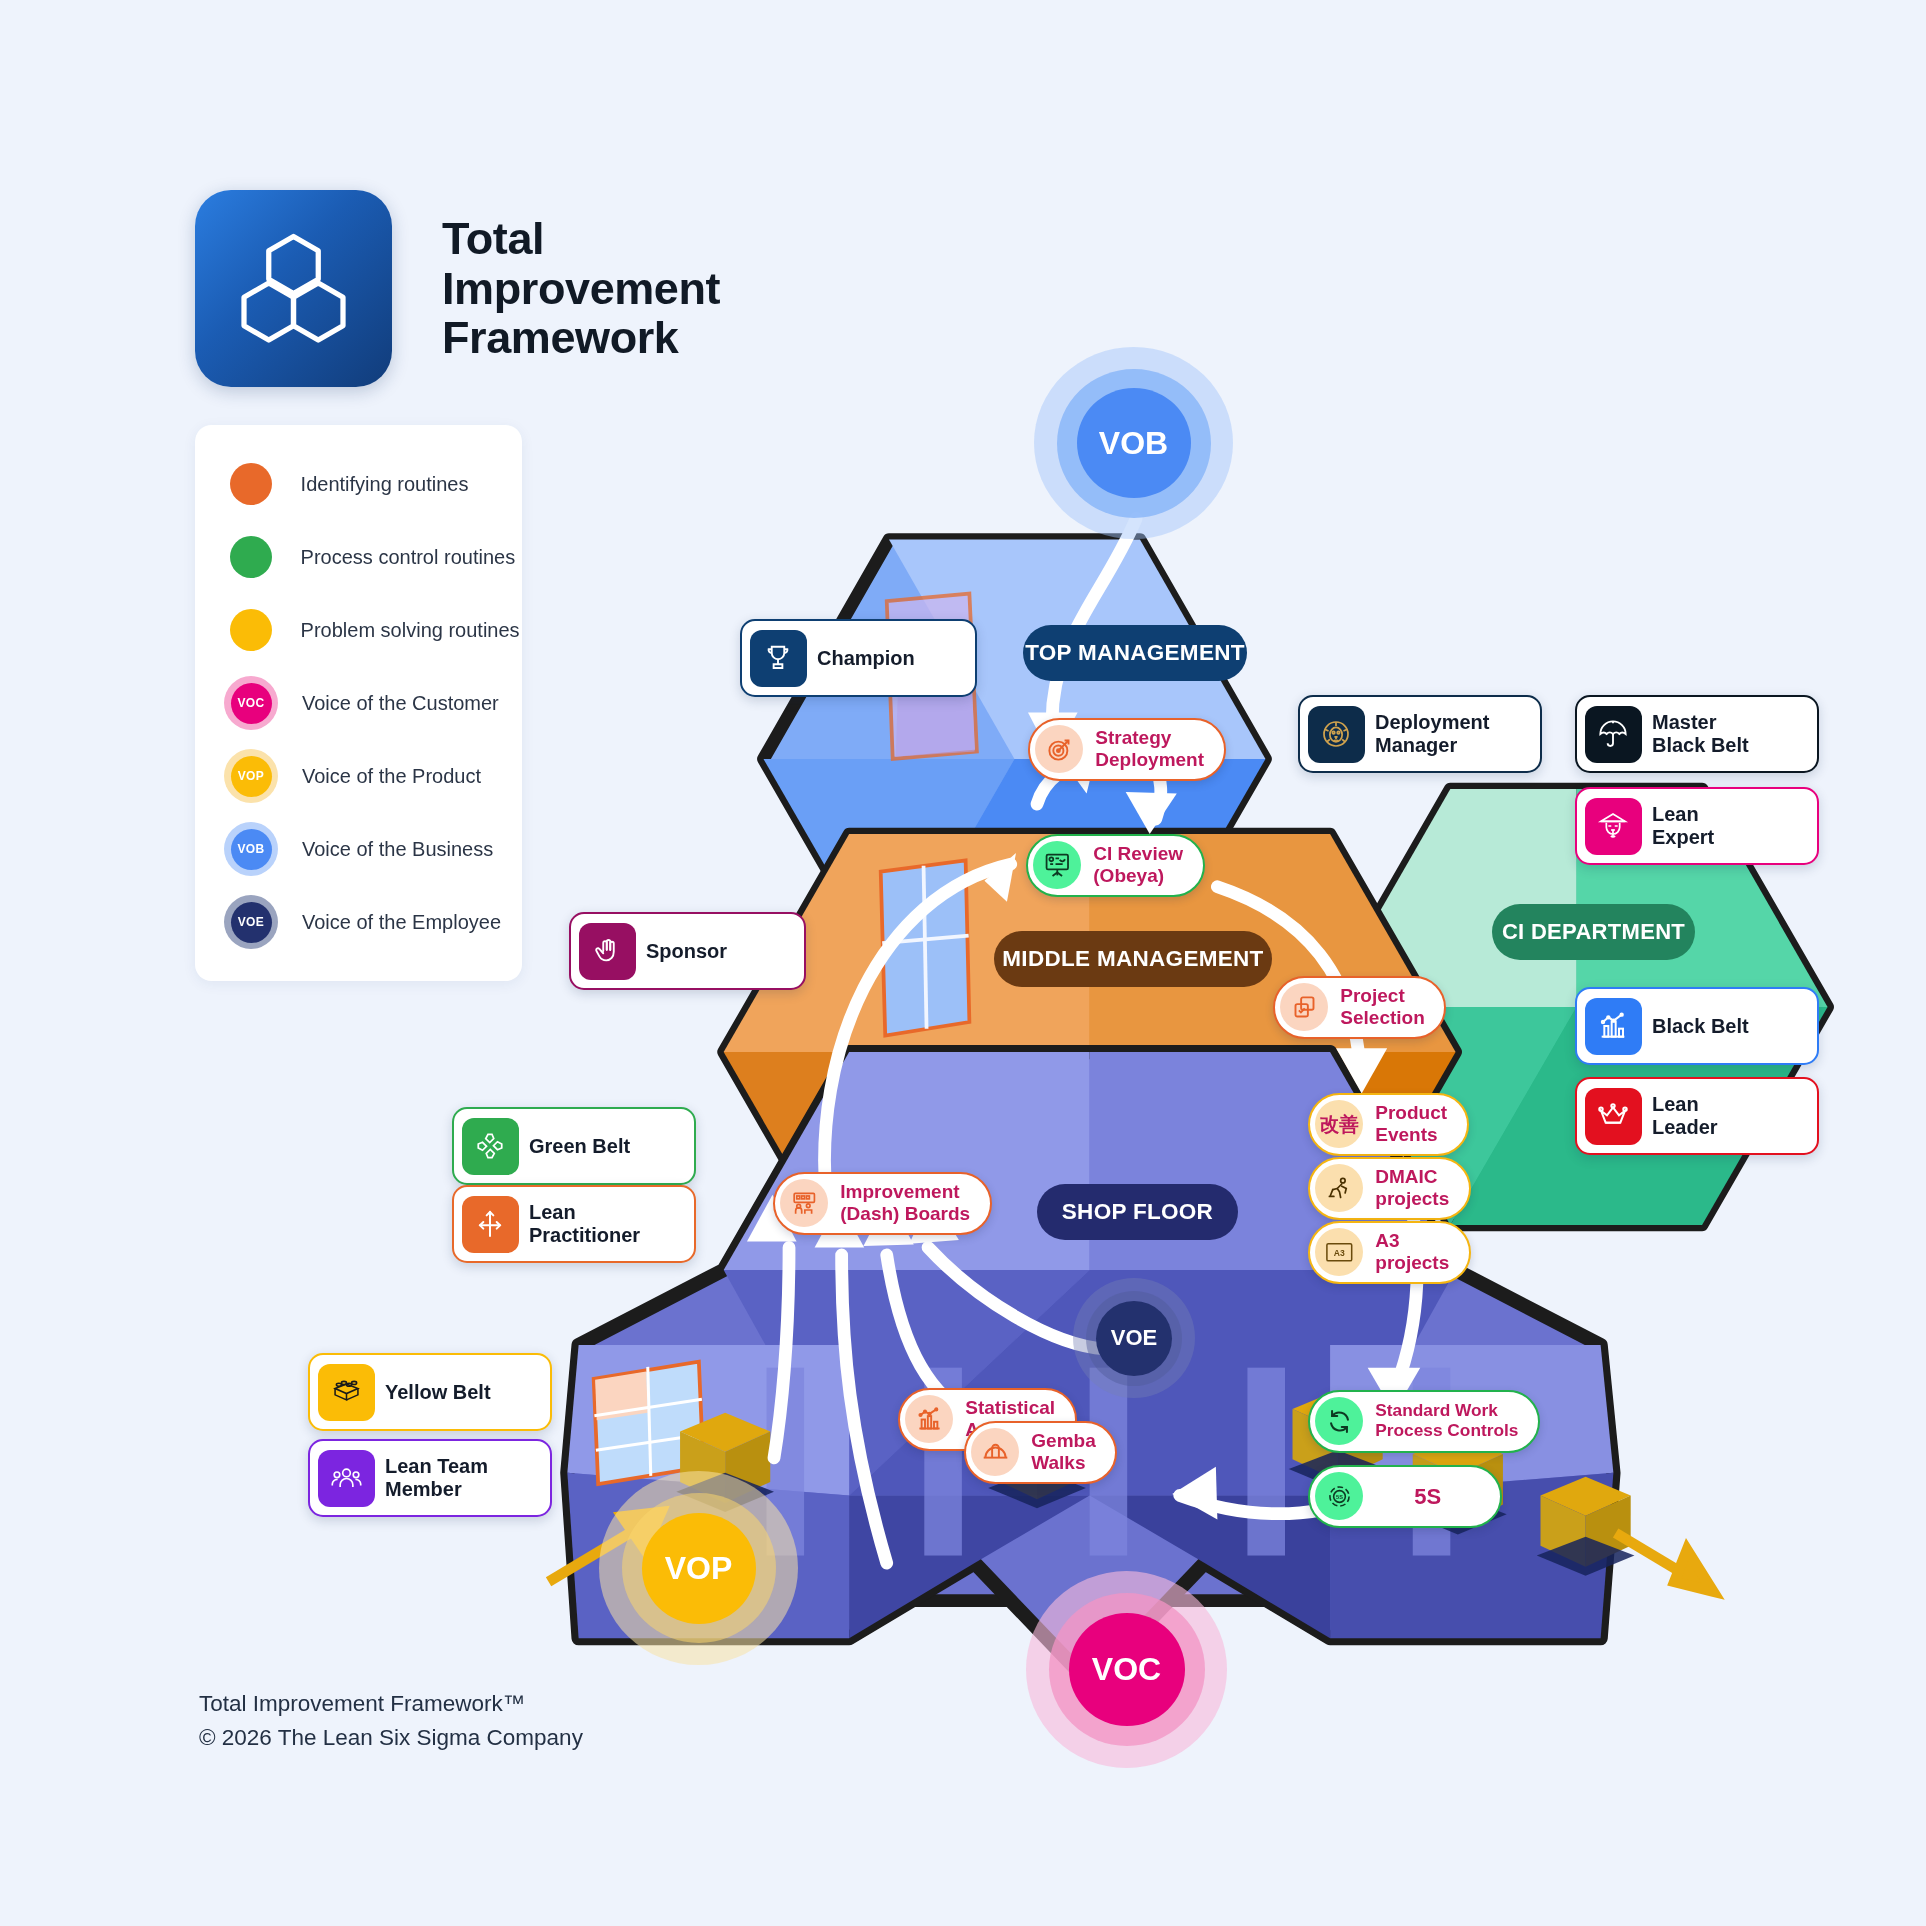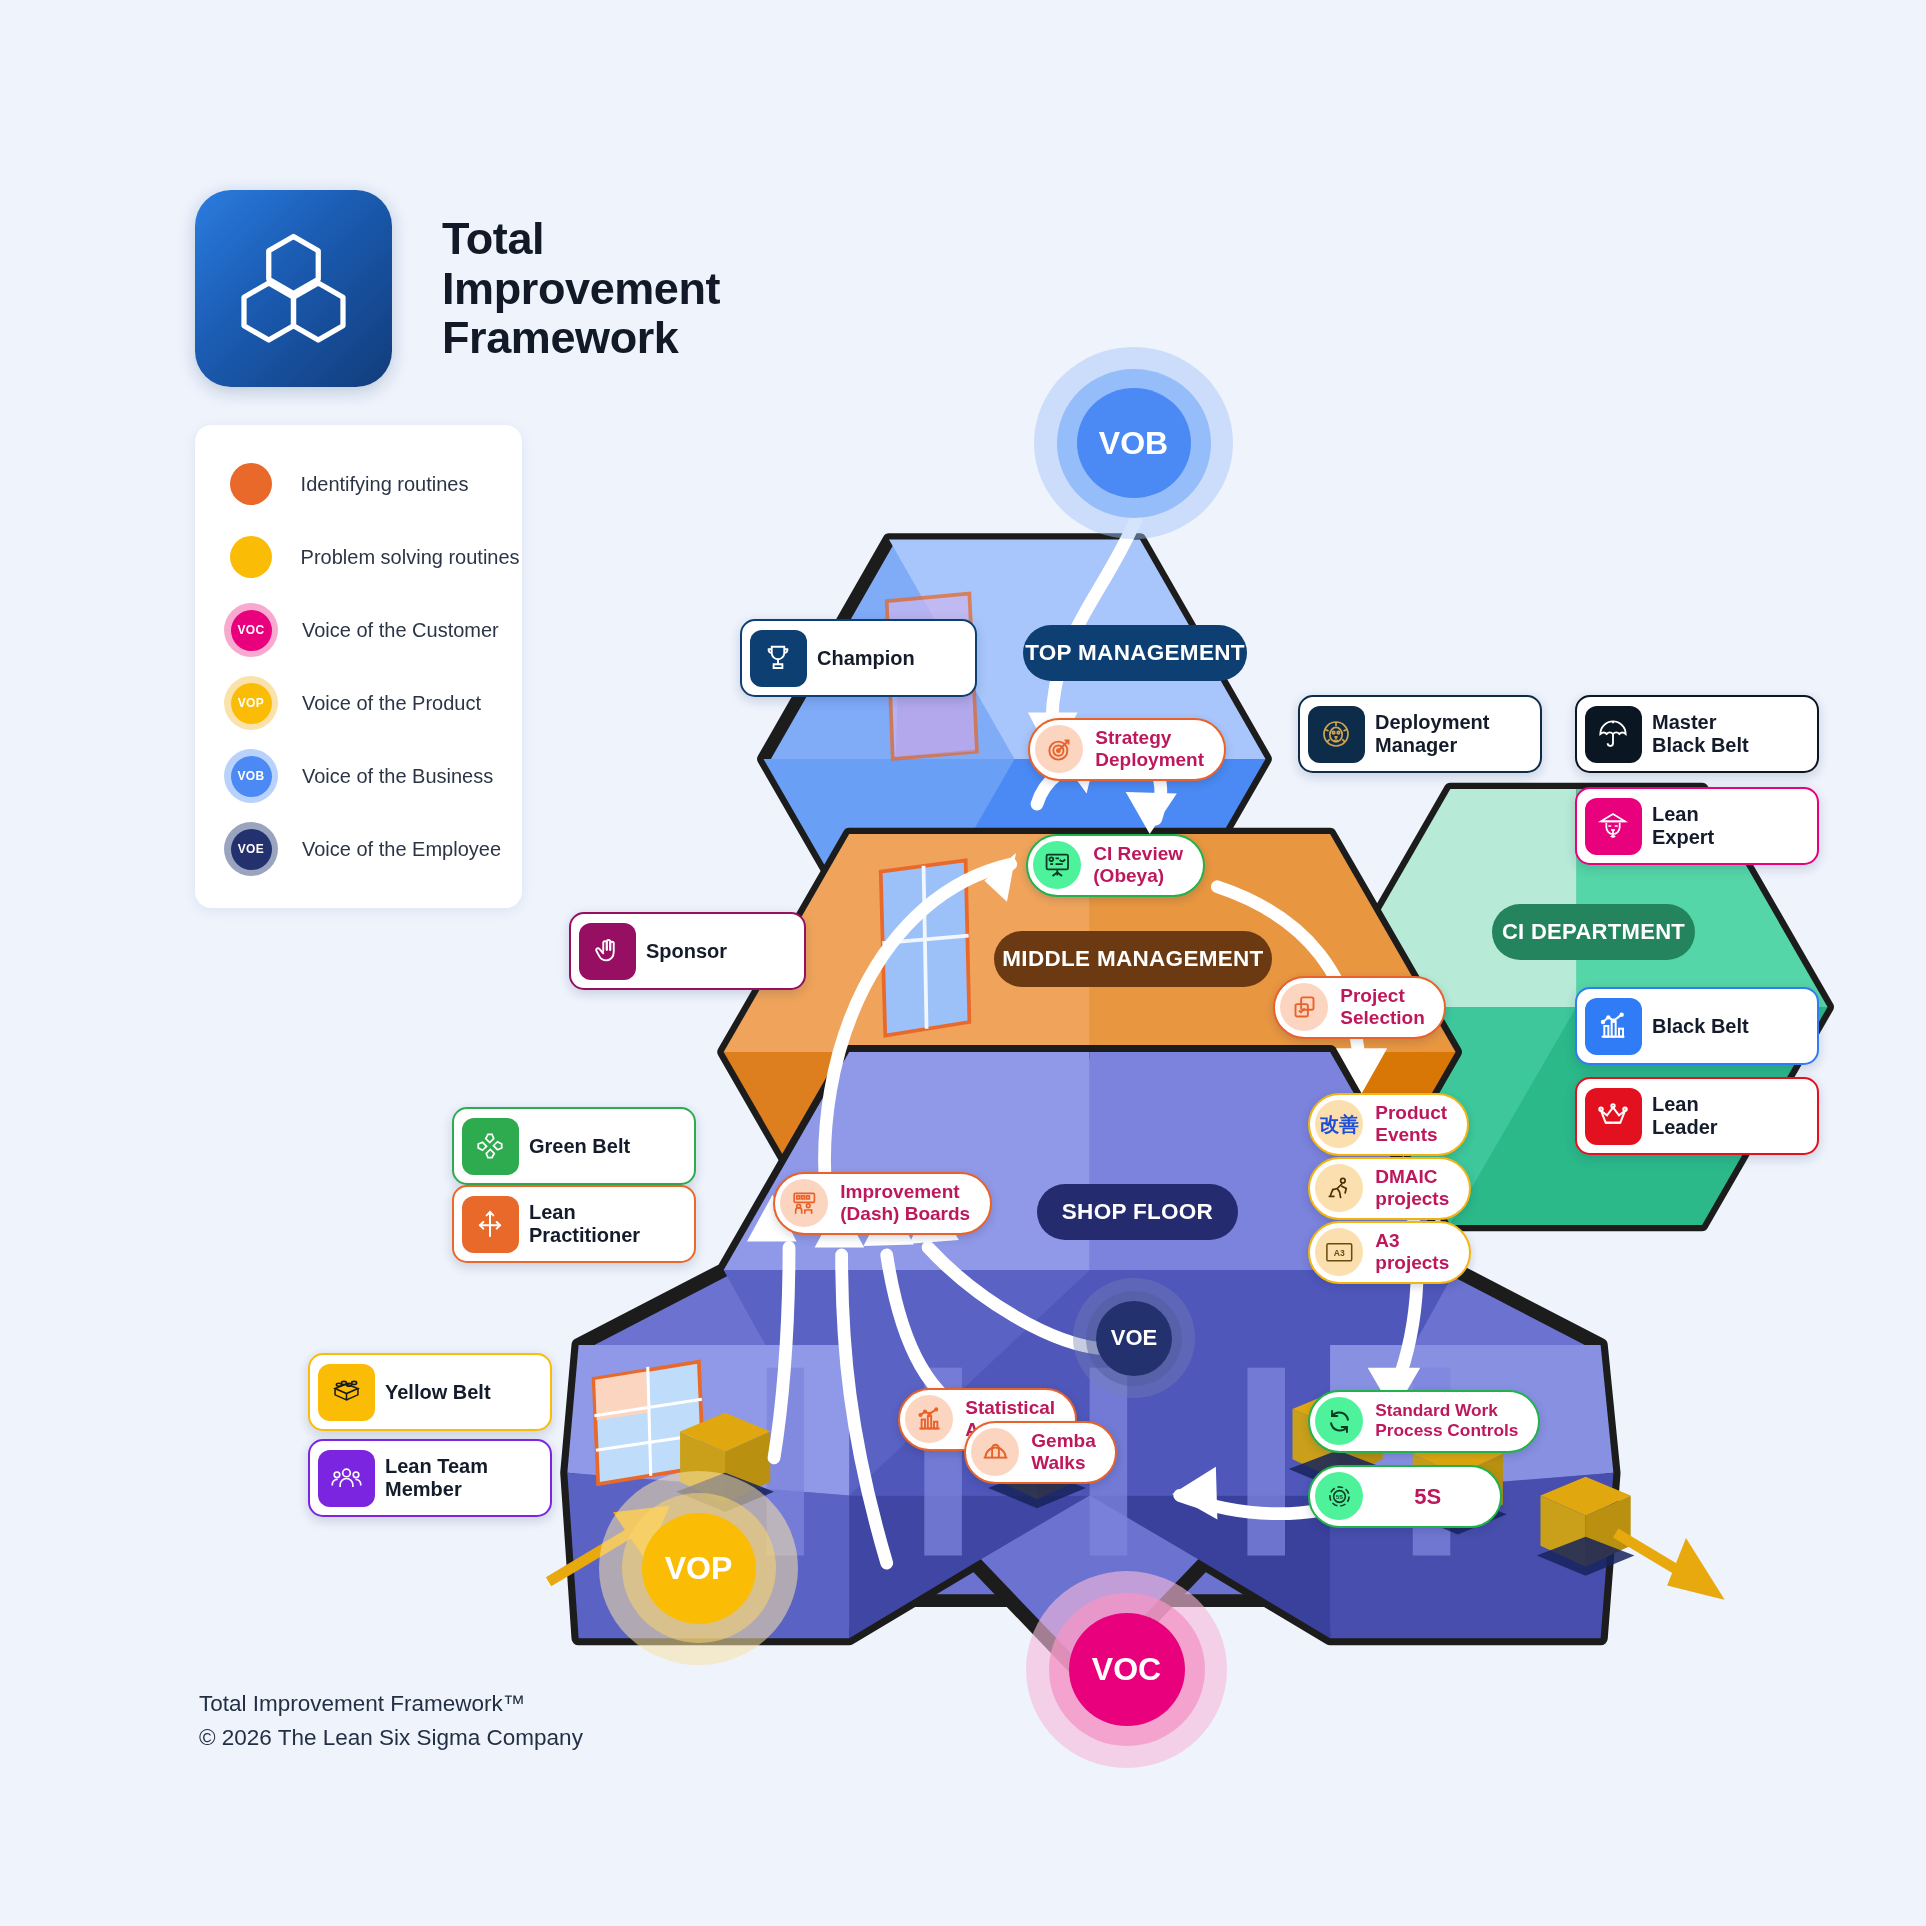--- a/index.html
+++ b/index.html
@@ -114,20 +114,24 @@
   </div>
 </div>
 
 <div class="abs" id="legend">
 
   <div class="legend-row">
     <div class="legend-dot" style="background:#e8692a"></div>
     <div class="legend-label">Identifying routines</div>
   </div>
 
+  <div class="legend-row">
+    <div class="legend-dot" style="background:#2fab4f"></div>
+    <div class="legend-label">Process control routines</div>
+  </div>
 
   <div class="legend-row">
     <div class="legend-dot" style="background:#fbbc06"></div>
     <div class="legend-label">Problem solving routines</div>
   </div>
 
   <div class="legend-row">
     <div class="legend-halo" style="background:#f7a9cf">
       <div class="inner" style="background:#e8007d">VOC</div>
     </div>
@@ -375,21 +379,21 @@
     </svg>
   </div>
   <div class="tx">
     <div>Project</div>
       <div>Selection</div>
   </div>
 </div>
 
 <div class="abs pill yellow" style="left:1308px;top:1093px;">
   <div class="ic">
-    <span style="font-size:19.5px;color:#1d4ed8;font-weight:700;">改善</span>
+    <span style="font-size:19.5px;color:#be185d;font-weight:700;">改善</span>
   </div>
   <div class="tx">
     <div>Product</div>
       <div>Events</div>
   </div>
 </div>
 
 <div class="abs pill yellow" style="left:1308px;top:1157px;">
   <div class="ic">
     <svg width="27" height="27" viewBox="0 0 24 24" fill="none" stroke="#4a3100" stroke-width="1.5" stroke-linecap="round">

